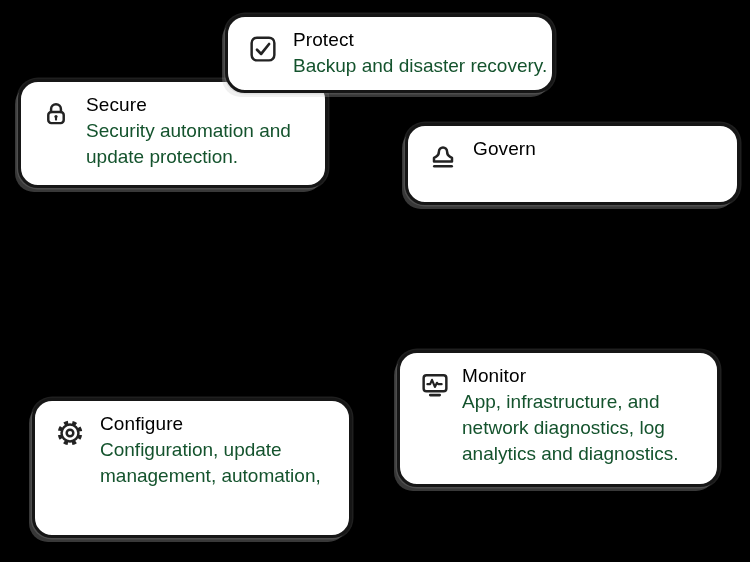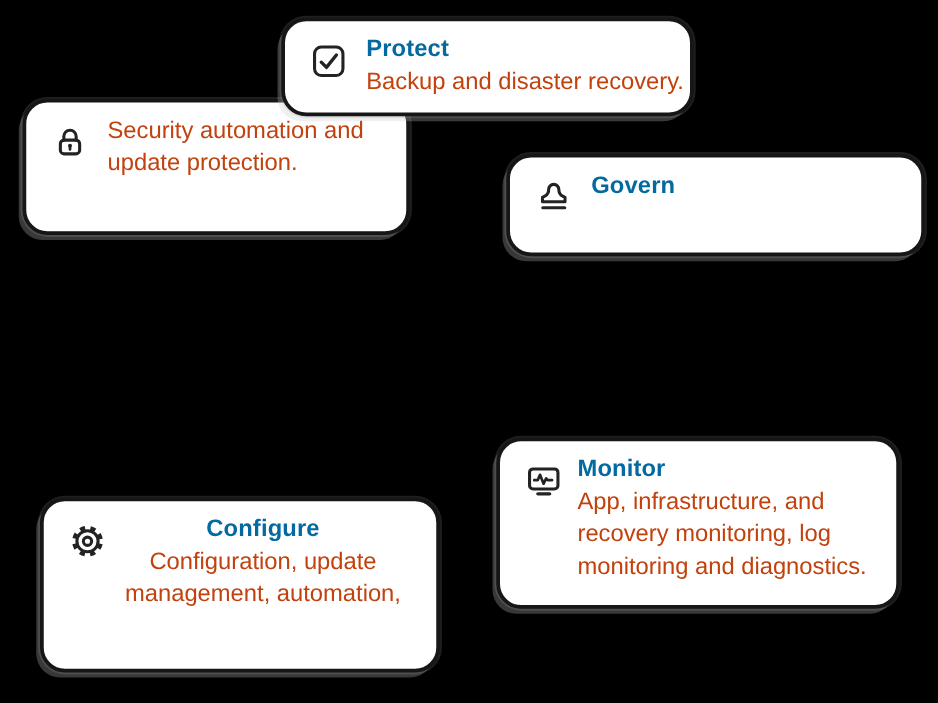--- a/index.html
+++ b/index.html
@@ -24,65 +24,66 @@
     display: flex;
     align-items: flex-start;
     padding: 10px 16px 10px 20px;
     gap: 15px;
     box-shadow: -4px 5px 0 -1px rgba(200,200,200,0.28), 0 0 0 1.5px rgba(140,140,140,0.22);
   }
   .card-protect   { left: 225px; top: 14px;  width: 330px; height: 79px;  z-index: 2; }
   .card-secure    { left: 18px;  top: 79px;  width: 310px; height: 109px; z-index: 1; }
   .card-govern    { left: 405px; top: 123px; width: 335px; height: 82px;  z-index: 1; }
   .card-monitor   { left: 397px; top: 350px; width: 323px; height: 137px; z-index: 1; gap: 12px; }
-  .card-configure { left: 32px;  top: 398px; width: 320px; height: 140px; z-index: 1; text-align: center; }
+  .card-configure { left: 32px;  top: 398px; width: 320px; height: 140px; z-index: 1; }
   .icon {
     flex: 0 0 30px;
     width: 30px;
     height: 30px;
     margin-top: 7px;
     display: inline-block;
   }
   .icon svg { display: block; }
   .text {
     display: flex;
     flex-direction: column;
     min-width: 0;
   }
   .title {
     font-size: 19px;
     line-height: 26px;
-    font-weight: 700;
-    color: #0369a1;
+    font-weight: 400;
+    color: #000000;
     letter-spacing: 0.1px;
     white-space: nowrap;
   }
   .desc {
     font-size: 19px;
     line-height: 26px;
     font-weight: 400;
-    color: #c2410c;
+    color: #14532d;
     white-space: nowrap;
   }
 </style>
 </head>
 <body>
 
 <div class="canvas">
 
   <div class="card card-secure">
     <span class="icon">
       <svg width="30" height="30" viewBox="0 0 28 28" fill="none" stroke="#232323" stroke-width="2.3" stroke-linecap="round" stroke-linejoin="round">
         <path d="M9.4 12.2 V9.4 a4.6 4.6 0 0 1 9.2 0 v2.8"></path>
         <rect x="6.8" y="12.2" width="14.4" height="10.3" rx="2.8"></rect>
         <circle cx="14" cy="16.4" r="1.5" fill="#232323" stroke="none"></circle>
         <path d="M14 17.4 V19.2" stroke-width="2"></path>
       </svg>
     </span>
     <div class="text">
+      <div class="title">Secure</div>
       <div class="desc">Security automation and</div>
       <div class="desc">update protection.</div>
     </div>
   </div>
 
   <div class="card card-protect">
     <span class="icon">
       <svg width="30" height="30" viewBox="0 0 28 28" fill="none" stroke="#232323" stroke-width="2.3" stroke-linecap="round" stroke-linejoin="round">
         <rect x="3.4" y="3.4" width="21.2" height="21.2" rx="5"></rect>
         <path d="M8.4 14.7 l3.9 3.9 L19.7 9.3" stroke-width="2.5"></path>
@@ -110,22 +111,22 @@
     <span class="icon">
       <svg width="30" height="30" viewBox="0 0 28 28" fill="none" stroke="#232323" stroke-width="2.3" stroke-linecap="round" stroke-linejoin="round">
         <rect x="3.4" y="4.8" width="21.2" height="15" rx="2.6"></rect>
         <path d="M6.9 13.2 h2.6 l1.7 -4 2.7 6.6 1.9 -3.9 1.1 1.3 h3.3" stroke-width="2"></path>
         <path d="M9.6 23.4 h8.8" stroke-width="2.5"></path>
       </svg>
     </span>
     <div class="text">
       <div class="title">Monitor</div>
       <div class="desc">App, infrastructure, and</div>
-      <div class="desc">recovery monitoring, log</div>
-      <div class="desc">monitoring and diagnostics.</div>
+      <div class="desc">network diagnostics, log</div>
+      <div class="desc">analytics and diagnostics.</div>
     </div>
   </div>
 
   <div class="card card-configure">
     <span class="icon">
       <svg width="30" height="30" viewBox="0 0 28 28" fill="none" stroke="#232323" stroke-linecap="butt">
         <g transform="rotate(11 14 14)">
           <circle cx="14" cy="14" r="9.4" stroke-width="4.2" stroke-dasharray="3.65 3.73"></circle>
         </g>
         <circle cx="14" cy="14" r="7.9" stroke-width="2.3"></circle>

